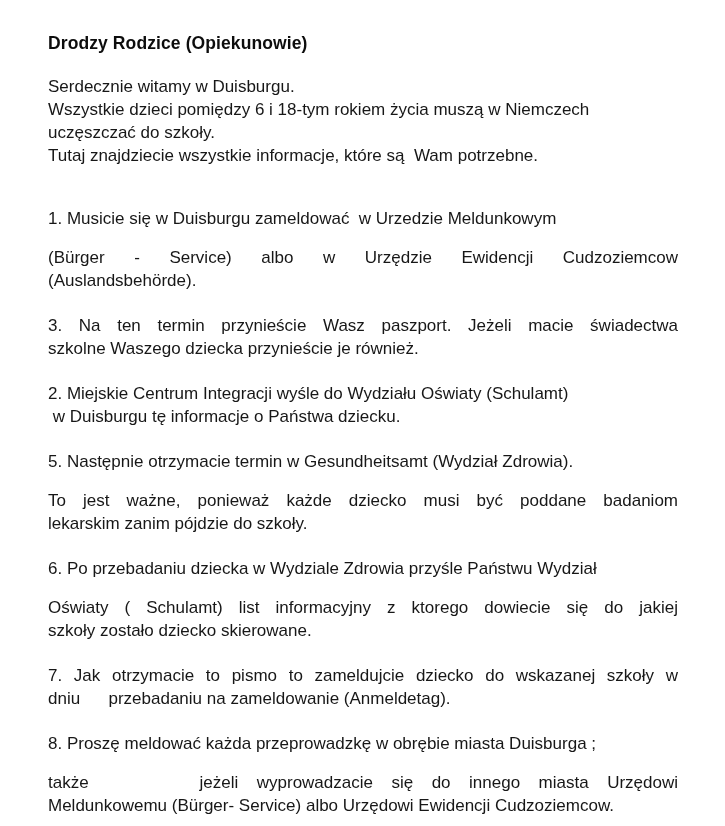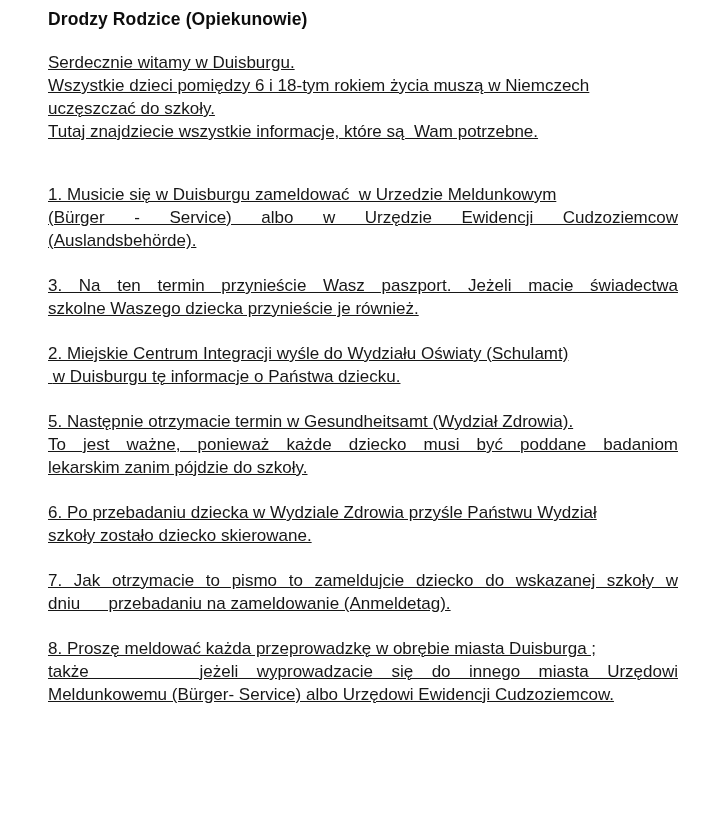--- a/index.html
+++ b/index.html
@@ -15,53 +15,53 @@
     font-family: "Liberation Sans", sans-serif;
     color: #141414;
     -webkit-font-smoothing: antialiased;
   }
   .page {
     position: relative;
     width: 725px;
     height: 826px;
     background: #ffffff;
     box-sizing: border-box;
-    padding: 8px 47px 0 48px;
+    padding: 32px 47px 0 48px;
   }
   .doc-heading {
     font-size: 17.5px;
     font-weight: bold;
     line-height: 23px;
     letter-spacing: 0.1px;
     margin: 0 0 20px 0;
     color: #0d0d0d;
     white-space: pre-wrap;
   }
   .block {
     margin: 0 0 22px 0;
     font-size: 17px;
     line-height: 23px;
     color: #171717;
-    text-decoration: underline;
   }
   .block.intro {
     margin-bottom: 40px;
   }
   .block:last-child {
     margin-bottom: 0;
   }
   .line {
     display: block;
     white-space: pre-wrap;
     text-align: left;
   }
   
   .line.justify {
     text-align: justify;
     text-align-last: justify;
+    margin-top: 16px;
   }
 </style>
 </head>
 <body>
 
 <div class="page">
 
   <h1 class="doc-heading">Drodzy Rodzice (Opiekunowie)</h1>
 
   <div class="block intro">
@@ -89,20 +89,21 @@
   </div>
 
   <div class="block">
     <span class="line">5. Następnie otrzymacie termin w Gesundheitsamt (Wydział Zdrowia).</span>
     <span class="line justify">To jest ważne, ponieważ każde dziecko musi być poddane badaniom</span>
     <span class="line">lekarskim zanim pójdzie do szkoły.</span>
   </div>
 
   <div class="block">
     <span class="line">6. Po przebadaniu dziecka w Wydziale Zdrowia przyśle Państwu Wydział</span>
+    <span class="line justify">Oświaty ( Schulamt) list informacyjny z ktorego dowiecie się do jakiej</span>
     <span class="line">szkoły zostało dziecko skierowane.</span>
   </div>
 
   <div class="block">
     <span class="line justify">7. Jak otrzymacie to pismo to zameldujcie dziecko do wskazanej szkoły w</span>
     <span class="line">dniu      przebadaniu na zameldowanie (Anmeldetag).</span>
   </div>
 
   <div class="block">
     <span class="line">8. Proszę meldować każda przeprowadzkę w obrębie miasta Duisburga ;</span>

